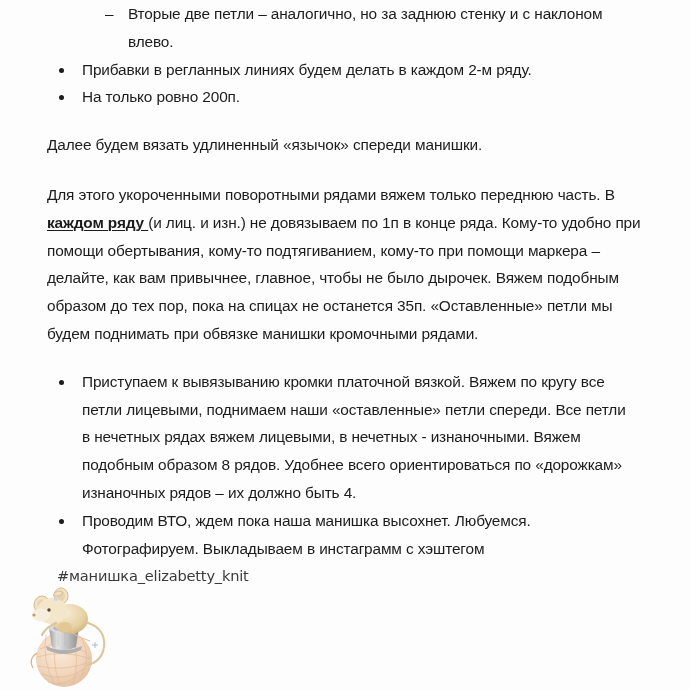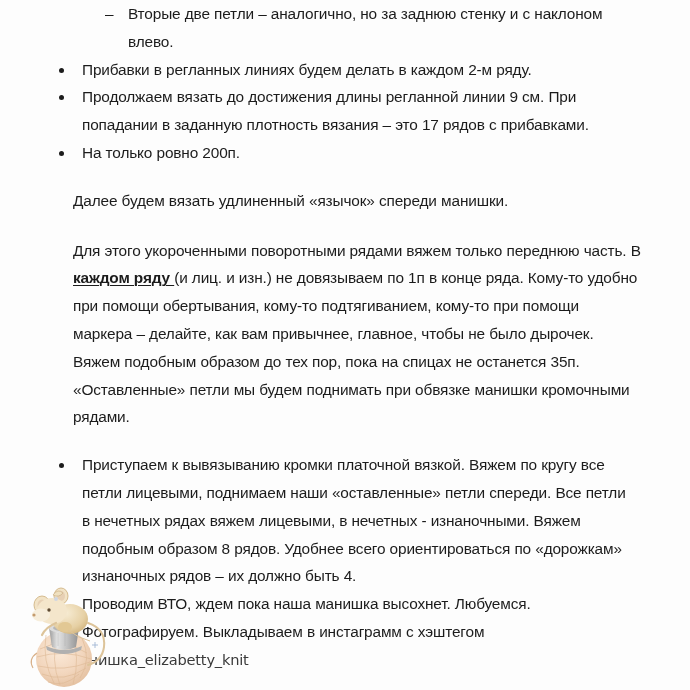--- a/index.html
+++ b/index.html
@@ -81,21 +81,21 @@
     border-radius: 50%;
     background: #1c1c1c;
     position: absolute;
     top: 12px;
     left: 0;
   }
 
   
   .para-block {
     margin: 0;
-    padding-left: 73px;
+    padding-left: 47px;
     padding-right: 48px;
   }
   .gap-md { height: 20px; }
   .gap-lg { height: 22px; }
 
   u.underlined {
     text-decoration: underline;
     text-underline-offset: 2px;
     text-decoration-thickness: 1px;
     font-weight: bold;
@@ -132,24 +132,20 @@
     <div class="dash-item">
       <span class="marker">–</span>
       <span class="li-text">Вторые две петли – аналогично, но за заднюю стенку и с наклоном влево.</span>
     </div>
 
     <div class="bullet-item">
       <span class="marker"></span>
       <span class="li-text">Прибавки в регланных линиях будем делать в каждом 2-м ряду.</span>
     </div>
 
-    <div class="bullet-item">
-      <span class="marker"></span>
-      <span class="li-text">Продолжаем вязать до достижения длины регланной линии 9 см. При попадании в заданную плотность вязания – это 17 рядов с прибавками.</span>
-    </div>
 
     <div class="bullet-item">
       <span class="marker"></span>
       <span class="li-text">На только ровно 200п.</span>
     </div>
 
     <div class="gap-md"></div>
 
     <div class="para-block">
       <span class="para">Далее будем вязать удлиненный «язычок» спереди манишки.</span>

